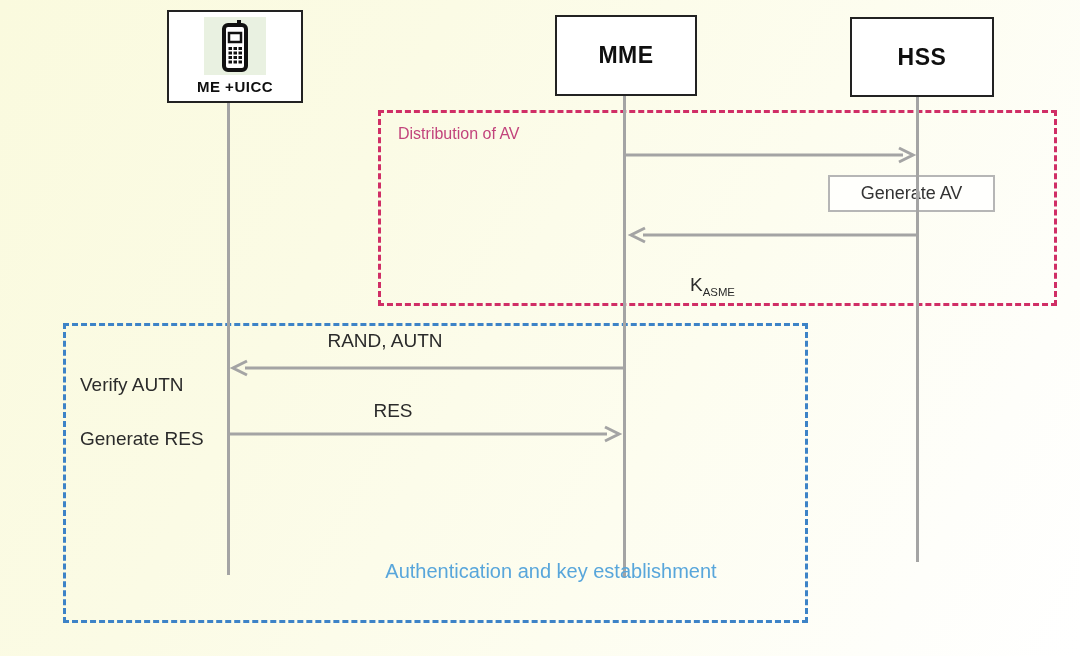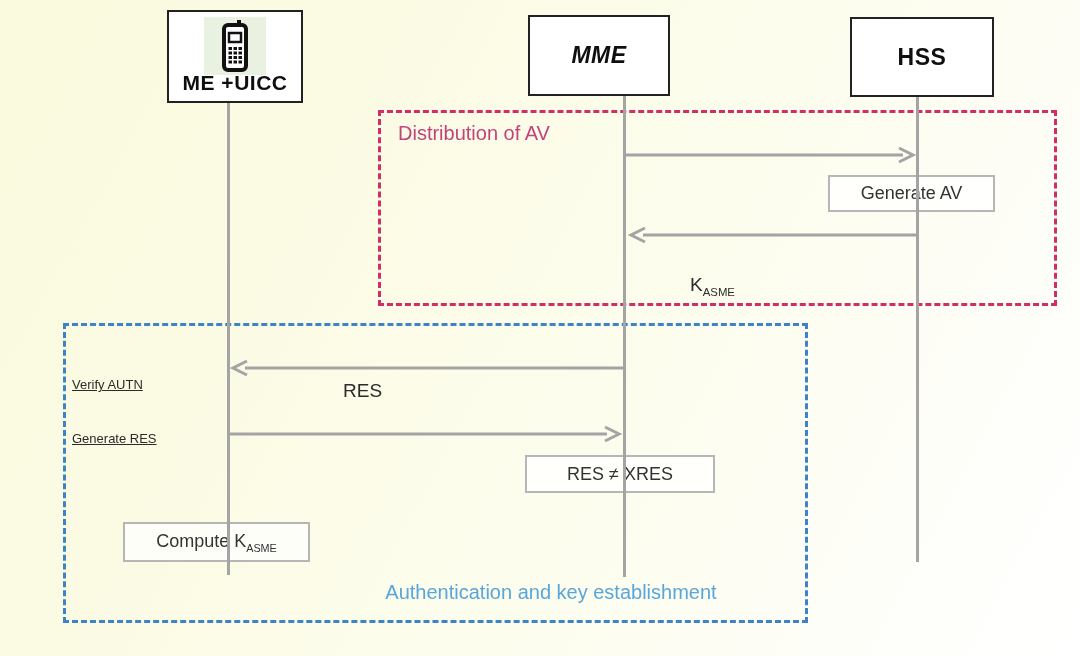--- a/index.html
+++ b/index.html
@@ -7,59 +7,59 @@
     position:relative; width:1080px; height:656px; overflow:hidden;
     background: linear-gradient(118deg, #fafade 0%, #fbfbe5 32%, #fdfdef 62%, #fefefa 86%, #ffffff 100%);
     font-family:"Liberation Sans", sans-serif; color:#2b2b2b;
   }
 
   
   .actor { position:absolute; background:#ffffff; border:2px solid #222;
            display:flex; flex-direction:column; align-items:center; justify-content:center; z-index:4; }
   .actor-label { font-weight:bold; color:#0f0f0f; letter-spacing:0.5px; }
   .actor-me   { left:167px; top:10px;  width:136px; height:93px; justify-content:flex-end; padding-bottom:6px; box-sizing:border-box; }
-  .actor-mme  { left:528px; top:15px;  width:138px; height:77px;font-style:italic; }
+  .actor-mme  { left:555px; top:15px;  width:138px; height:77px; }
   .actor-hss  { left:850px; top:17px;  width:140px; height:76px;align-items:center; }
-  .actor-me .actor-label { font-size:21px; }
+  .actor-me .actor-label { font-size:15px; }
   .actor-mme .actor-label,.actor-hss .actor-label { font-size:23px; }
 
   .phone-wrap { position:absolute; top:5px; left:50%; transform:translateX(-50%);
                 width:62px; height:58px; background:#e9f1e1; display:flex; align-items:center; justify-content:center; }
 
   
   .lifeline { position:absolute; width:3px; background:#a4a4a4; z-index:3; }
   .lifeline-me  { left:227px; top:103px; height:472px; }
   .lifeline-mme { left:623px; top:92px;  height:485px; }
   .lifeline-hss { left:916px; top:93px;  height:469px; }
 
   
   .group { position:absolute; z-index:1; box-sizing:border-box; }
   .group-pink { left:378px; top:110px; width:679px; height:196px; border:3px dashed #d02e66; }
   .group-blue { left:63px;  top:323px; width:745px; height:300px; border:3px dashed #3d83c7; }
-  .group-pink-label { position:absolute; left:398px; top:119px; font-size:20px; line-height:29px;
+  .group-pink-label { position:absolute; left:398px; top:119px; font-size:16px; line-height:29px;
                       color:#c2447c; z-index:5; white-space:pre-line; }
-  .group-blue-label { position:absolute; left:326px; top:581px; width:450px; text-align:center;
+  .group-blue-label { position:absolute; left:326px; top:560px; width:450px; text-align:center;
                       font-size:20px; color:#58a6db; z-index:5; }
 
   
   .note { position:absolute; background:rgba(255,255,255,0.75); border:2px solid #b6b6b6;
           display:flex; align-items:center; justify-content:center; font-size:18px; color:#333;
           z-index:2; box-sizing:border-box; }
   .note-generate { left:828px; top:175px; width:167px; height:37px; }
   .note-resxres  { left:525px; top:455px; width:190px; height:38px; }
   .note-computek { left:123px; top:522px; width:187px; height:40px; }
 
   
   .msg-label { position:absolute; font-size:19px; color:#2b2b2b; z-index:5; }
   .lbl-imsi      { left:661px; top:117px; width:220px; text-align:center; }
   .lbl-av1       { left:690px; top:246px; }
   .lbl-av2       { left:690px; top:274px;text-align:right; }
   .lbl-randautn  { left:285px; top:330px; width:200px; text-align:center; }
-  .lbl-res       { left:343px; top:380px; width:100px; }
-  .lbl-sidenote  { left:72px;  top:371px; font-size:13px; line-height:27px; white-space:pre-line;text-decoration:underline; }
+  .lbl-res       { left:343px; top:400px; width:100px; text-align:center; }
+  .lbl-sidenote  { left:80px;  top:371px; font-size:19px; line-height:27px; white-space:pre-line; }
 
   sub { font-size:0.6em; }
 
   svg.arrows { position:absolute; left:0; top:0; width:1080px; height:656px; z-index:4; pointer-events:none; }
 </style>
 </head>
 <body>
 
 <div class="canvas">
 
@@ -108,28 +108,23 @@
     <path d="M916 235 H643 M645 228 L631 235 L645 242" stroke="#a4a4a4" stroke-width="3" fill="none"></path>
     <path d="M623 368 H245 M247 361 L233 368 L247 375" stroke="#a4a4a4" stroke-width="3" fill="none"></path>
     <path d="M230 434 H607 M605 427 L619 434 L605 441" stroke="#a4a4a4" stroke-width="3" fill="none"></path>
   </svg>
 
   <div class="group-pink-label"><span>Distribution of AV</span><br>
     </div>
   <div class="group-blue-label">Authentication and key establishment</div>
 
   <div class="msg-label lbl-av2"><span>K</span><sub>ASME</sub></div>
+  <div class="msg-label lbl-randautn">RAND, AUTN</div>
   <div class="msg-label lbl-res">RES</div>
 
   <div class="msg-label lbl-sidenote"><span>Verify AUTN</span><br>
     <span>Generate RES</span></div>
 
   <div class="note note-generate">
     <span>Generate AV</span>
   </div>
-  <div class="note note-resxres">
-    <span>RES ≠ XRES</span>
-  </div>
-  <div class="note note-computek">
-    <span><span>Compute K</span><sub>ASME</sub></span>
-  </div>
 
 </div>
 
 </body></html>

